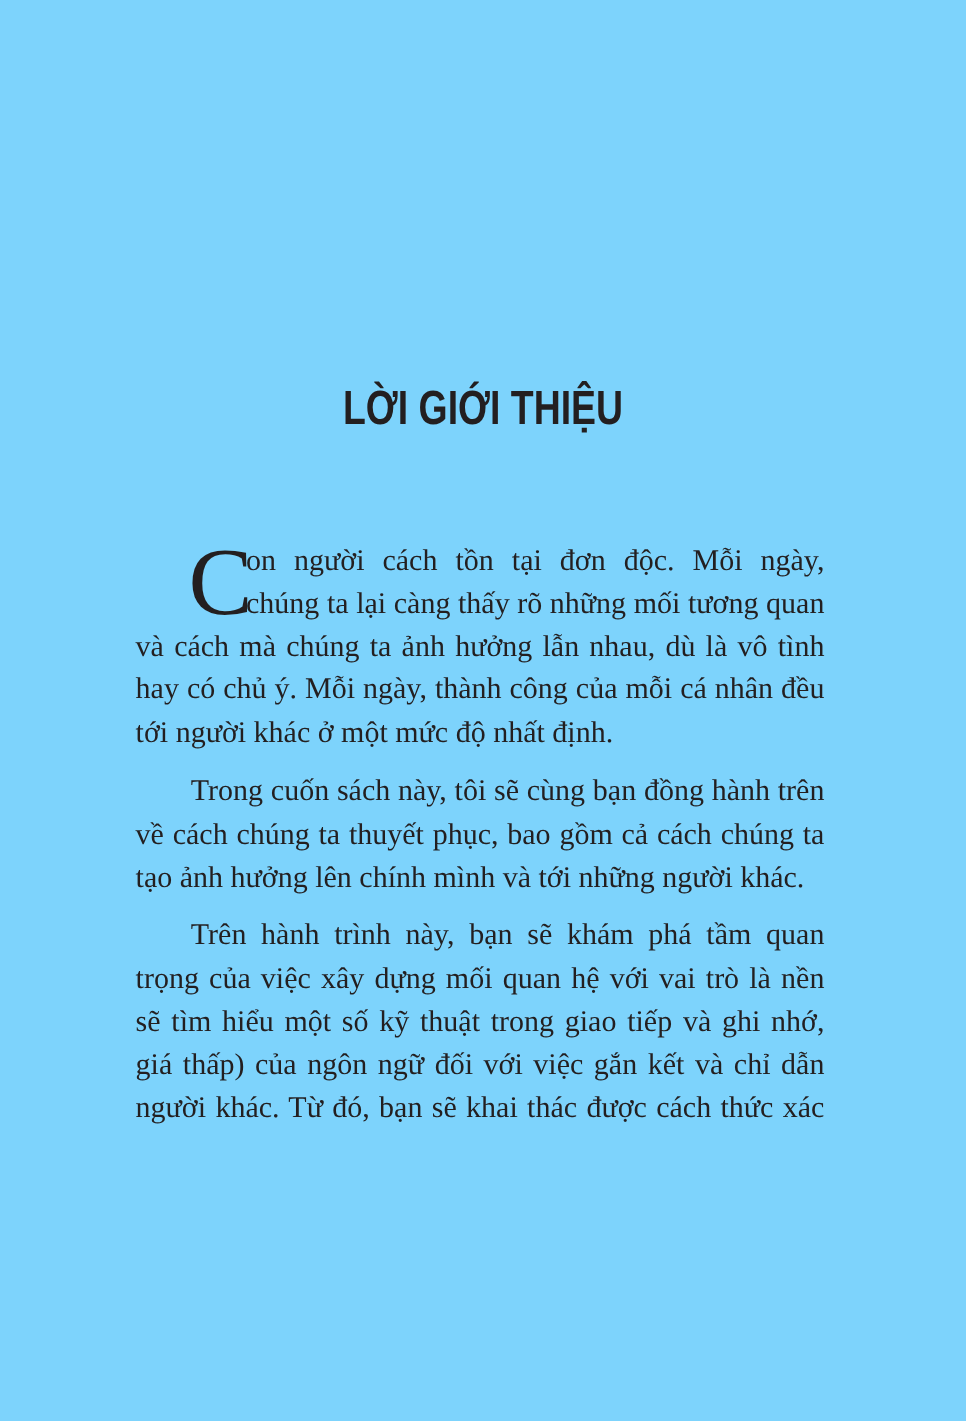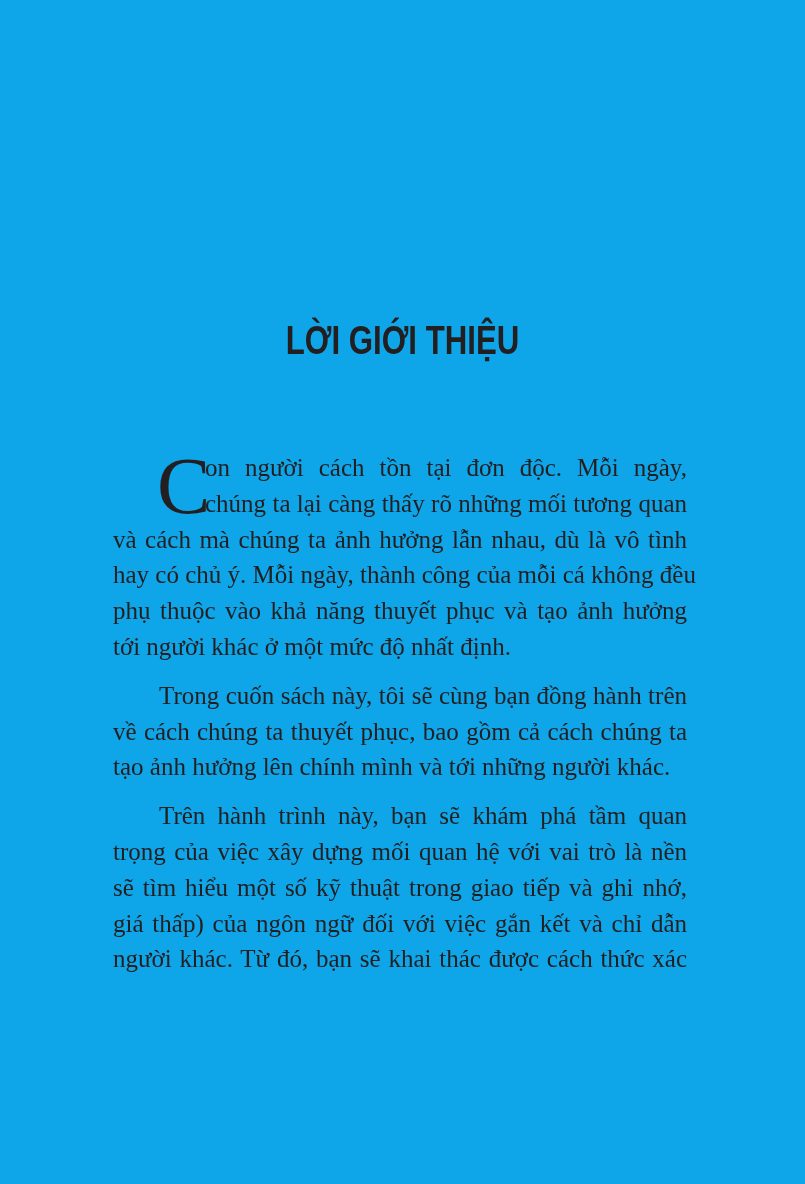--- a/index.html
+++ b/index.html
@@ -12,21 +12,21 @@
     height: 1184px;
     position: relative;
     overflow: hidden;
     color: #231f20;
   }
   .page {
     position: absolute;
     left: 0; top: 0;
     width: 805px;
     height: 1184px;
-    background: #0ea5e9;
+    background: #7dd3fc;
   }
   .title {
     position: absolute;
     left: 0;
     top: 312px;
     width: 805px;
     text-align: center;
     font-family: "Liberation Sans", sans-serif;
     font-weight: bold;
     font-size: 40px;
@@ -87,22 +87,21 @@
 <div class="page">
   <div class="title">LỜI GIỚI THIỆU</div>
 
   <div class="body-text">
 
     <div class="para first" style="position:relative;margin-bottom:13px;">
       <span class="dropcap">C</span>
       <span class="line dropcap-line">on người cách tồn tại đơn độc. Mỗi ngày,</span>
       <span class="line dropcap-line">chúng ta lại càng thấy rõ những mối tương quan</span>
       <span class="line">và cách mà chúng ta ảnh hưởng lẫn nhau, dù là vô tình</span>
-      <span class="line">hay có chủ ý. Mỗi ngày, thành công của mỗi cá không đều</span>
-      <span class="line">phụ thuộc vào khả năng thuyết phục và tạo ảnh hưởng</span>
+      <span class="line">hay có chủ ý. Mỗi ngày, thành công của mỗi cá nhân đều</span>
       <span class="line last">tới người khác ở một mức độ nhất định.</span>
     </div>
 
     <div class="para" style="text-indent:0;margin-bottom:13px;">
       <span class="line indent">Trong cuốn sách này, tôi sẽ cùng bạn đồng hành trên</span>
       <span class="line">về cách chúng ta thuyết phục, bao gồm cả cách chúng ta</span>
       <span class="line last">tạo ảnh hưởng lên chính mình và tới những người khác.</span>
     </div>
 
     <div class="para" style="text-indent:0;">

